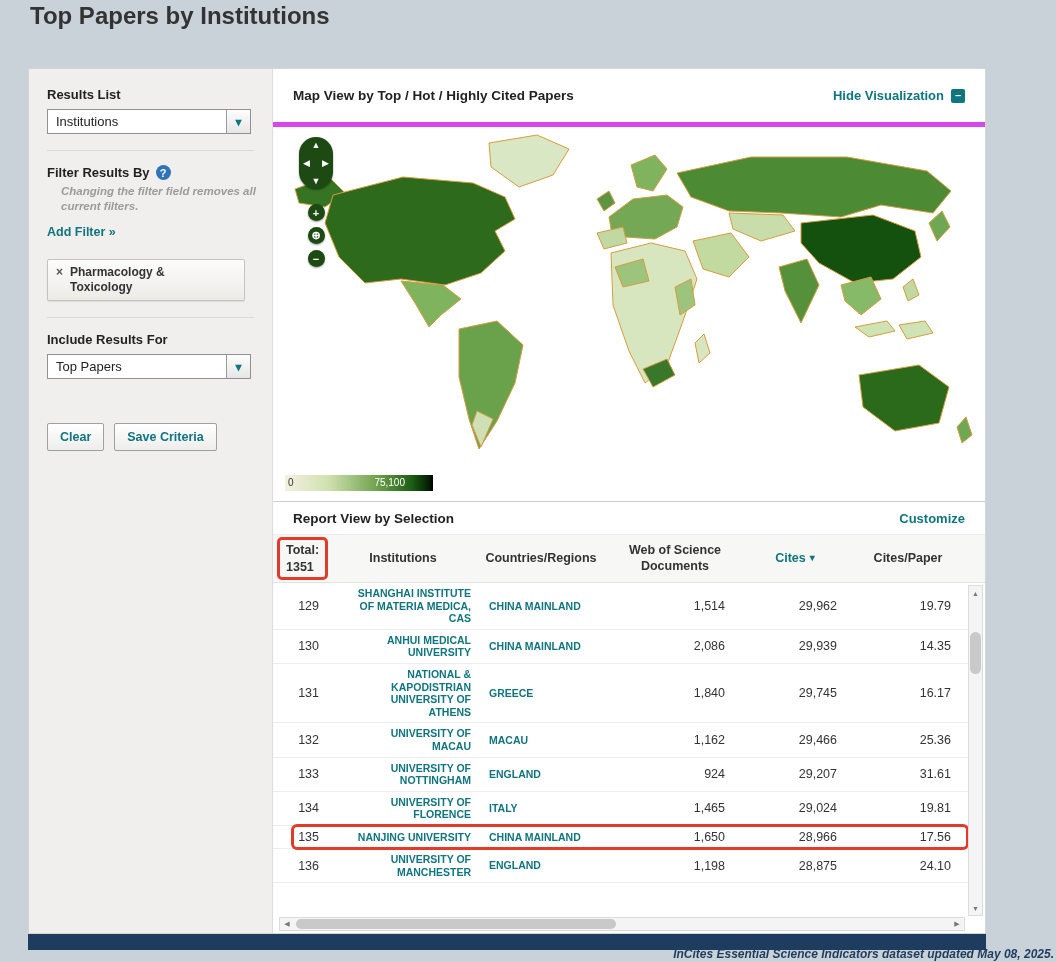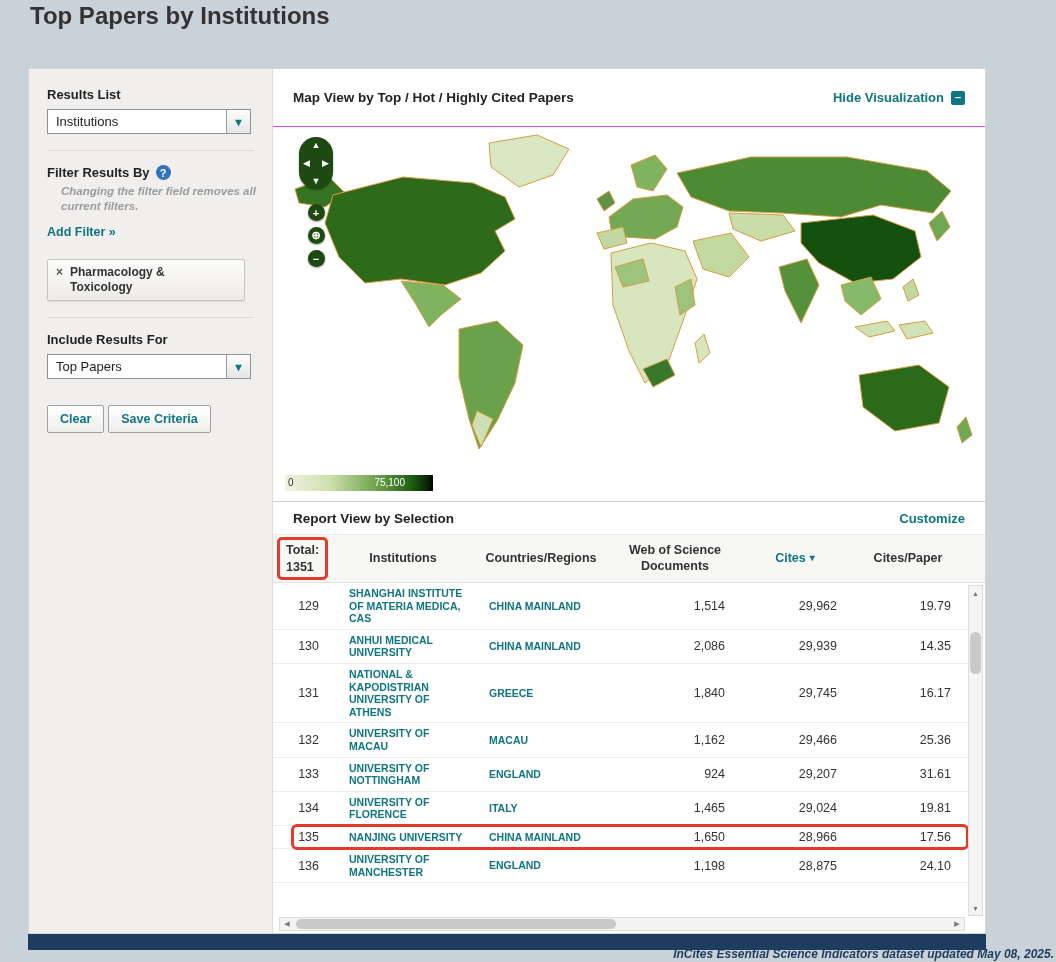--- a/index.html
+++ b/index.html
@@ -20,26 +20,26 @@
   .dd-value { flex:1; padding-left:8px; font-size:13px; color:#222; white-space:nowrap; }
   .dd-btn { width:24px; height:23px; border-left:1px solid #9a9a9a; background:linear-gradient(#fdfdfd,#e6e6e6); color:#0f7580; display:flex; align-items:center; justify-content:center; font-size:12px; font-weight:bold; cursor:pointer; }
   .side-section { margin-bottom:16px; }
   .side-section.bordered { border-top:1px solid #ddd9d6; padding-top:14px; }
   .help-badge { width:15px; height:15px; border-radius:50%; background:#2f74b8; color:#fff; font-size:11px; font-weight:bold; display:flex; align-items:center; justify-content:center; cursor:pointer; }
   .filter-note { color:#9b9b9b; font-style:italic; font-weight:bold; font-size:11.5px; line-height:1.32; margin:4px 14px 8px; width:195px; }
   .add-filter { color:#0f7580; font-weight:bold; font-size:12.5px; cursor:pointer; display:inline-block; margin-bottom:20px; }
   .chip { width:198px; border:1px solid #c6c2bf; background:linear-gradient(#fcfcfb,#edebe8); padding:5px 8px; display:flex; gap:7px; align-items:flex-start; border-radius:2px; box-shadow:0 1px 1px rgba(0,0,0,.08); }
   .chip-x { color:#555; font-weight:bold; font-size:12px; line-height:1.25; cursor:pointer; }
   .chip-label { font-weight:bold; font-size:12px; color:#333; line-height:1.25; width:145px; }
-  .side-buttons { margin-top:26px; display:flex; gap:4px; }
+  .side-buttons { margin-top:44px; display:flex; gap:10px; }
   .btn { border:1px solid #a0a0a0; background:linear-gradient(#ffffff,#ededec); color:#0f7580; font-weight:bold; font-size:12.5px; padding:6px 12px; border-radius:2px; font-family:inherit; cursor:pointer; }
 
   
   .main { position:absolute; left:244px; top:0; right:0; bottom:0; display:flex; flex-direction:column; }
-  .map-header { flex:0 0 58px; display:flex; align-items:center; justify-content:space-between; padding:0 20px; border-bottom:1px solid #d946ef; }
+  .map-header { flex:0 0 58px; display:flex; align-items:center; justify-content:space-between; padding:0 20px; border-bottom:5px solid #d946ef; }
   .map-title { font-weight:bold; font-size:13.5px; color:#222; }
   .hide-link { display:flex; align-items:center; gap:7px; color:#0f7580; font-weight:bold; font-size:13px; cursor:pointer; }
   .collapse-icon { width:14px; height:14px; border-radius:2px; background:#0f7580; color:#fff; display:flex; align-items:center; justify-content:center; font-size:11px; font-weight:bold; line-height:1; }
 
   .map-area { position:relative; flex:0 0 374px; overflow:hidden; background:#fff; }
   .world-svg { position:absolute; left:8px; top:4px; }
   .map-controls { position:absolute; left:26px; top:10px; display:flex; flex-direction:column; align-items:center; gap:6px; }
   .pan-pad { width:34px; height:52px; background:#1d4a12; border-radius:17px; position:relative; color:#fff; box-shadow:0 1px 2px rgba(0,0,0,.4); }
   .pan { position:absolute; font-size:9px; color:#fff; cursor:pointer; }
   .pan.up   { top:3px; left:50%; transform:translateX(-50%); }
@@ -61,21 +61,21 @@
   .thead { flex:0 0 48px; background:#f7f7f5; border-bottom:1px solid #e2e2e2; align-items:center; font-weight:bold; font-size:12.5px; color:#333; }
   .th { text-align:center; line-height:1.25; cursor:pointer; }
   .th.cites { color:#0f7580; display:flex; align-items:center; justify-content:center; gap:4px; }
   .sort { font-size:10px; }
   .total-box { margin-left:4px; border:3px solid #e23b2a; border-radius:5px; padding:2px 6px; width:fit-content; font-size:12.5px; line-height:1.3; cursor:default; }
   .total-box span { display:block; text-align:left; }
 
   .tbody { flex:1 1 auto; overflow:hidden; margin-right:16px; margin-bottom:16px; }
   .trow { border-bottom:1px solid #ededed; padding:4px 0; align-items:center; font-size:12.5px; color:#333; position:relative; }
   .td.rank { text-align:right; padding-right:16px; }
-  .td.inst a { color:#0f7580; font-weight:bold; font-size:10.5px; line-height:1.2; text-decoration:none; display:block; padding-left:14px; cursor:pointer; }
+  .td.inst a { color:#0f7580; font-weight:bold; font-size:10.5px; line-height:1.2; text-decoration:none; display:block; padding-left:14px; cursor:pointer;text-align:right; }
   .td.country { color:#0f7580; font-weight:bold; font-size:10.5px; line-height:1.2; padding-left:18px; }
   .td.num { text-align:right; padding-right:14px; }
   .row-annotated::after { content:""; position:absolute; left:18px; right:0; top:-2px; bottom:-2px; border:3px solid #e23b2a; border-radius:6px; pointer-events:none; }
 
   .vscroll { position:absolute; right:2px; top:516px; bottom:17px; width:15px; background:#f4f4f4; border:1px solid #dcdcdc; }
   .sarrow { height:14px; width:100%; display:flex; align-items:center; justify-content:center; font-size:7px; color:#777; cursor:pointer; }
   .vthumb { position:absolute; top:46px; left:1px; width:11px; height:42px; background:#c9c9c9; border-radius:6px; cursor:pointer; }
   .sarrow.vbottom { position:absolute; bottom:0; }
   .hscroll { position:absolute; left:6px; right:20px; bottom:2px; height:14px; background:#f4f4f4; border:1px solid #dcdcdc; }
   .hscroll .sarrow { position:absolute; width:14px; height:100%; }

